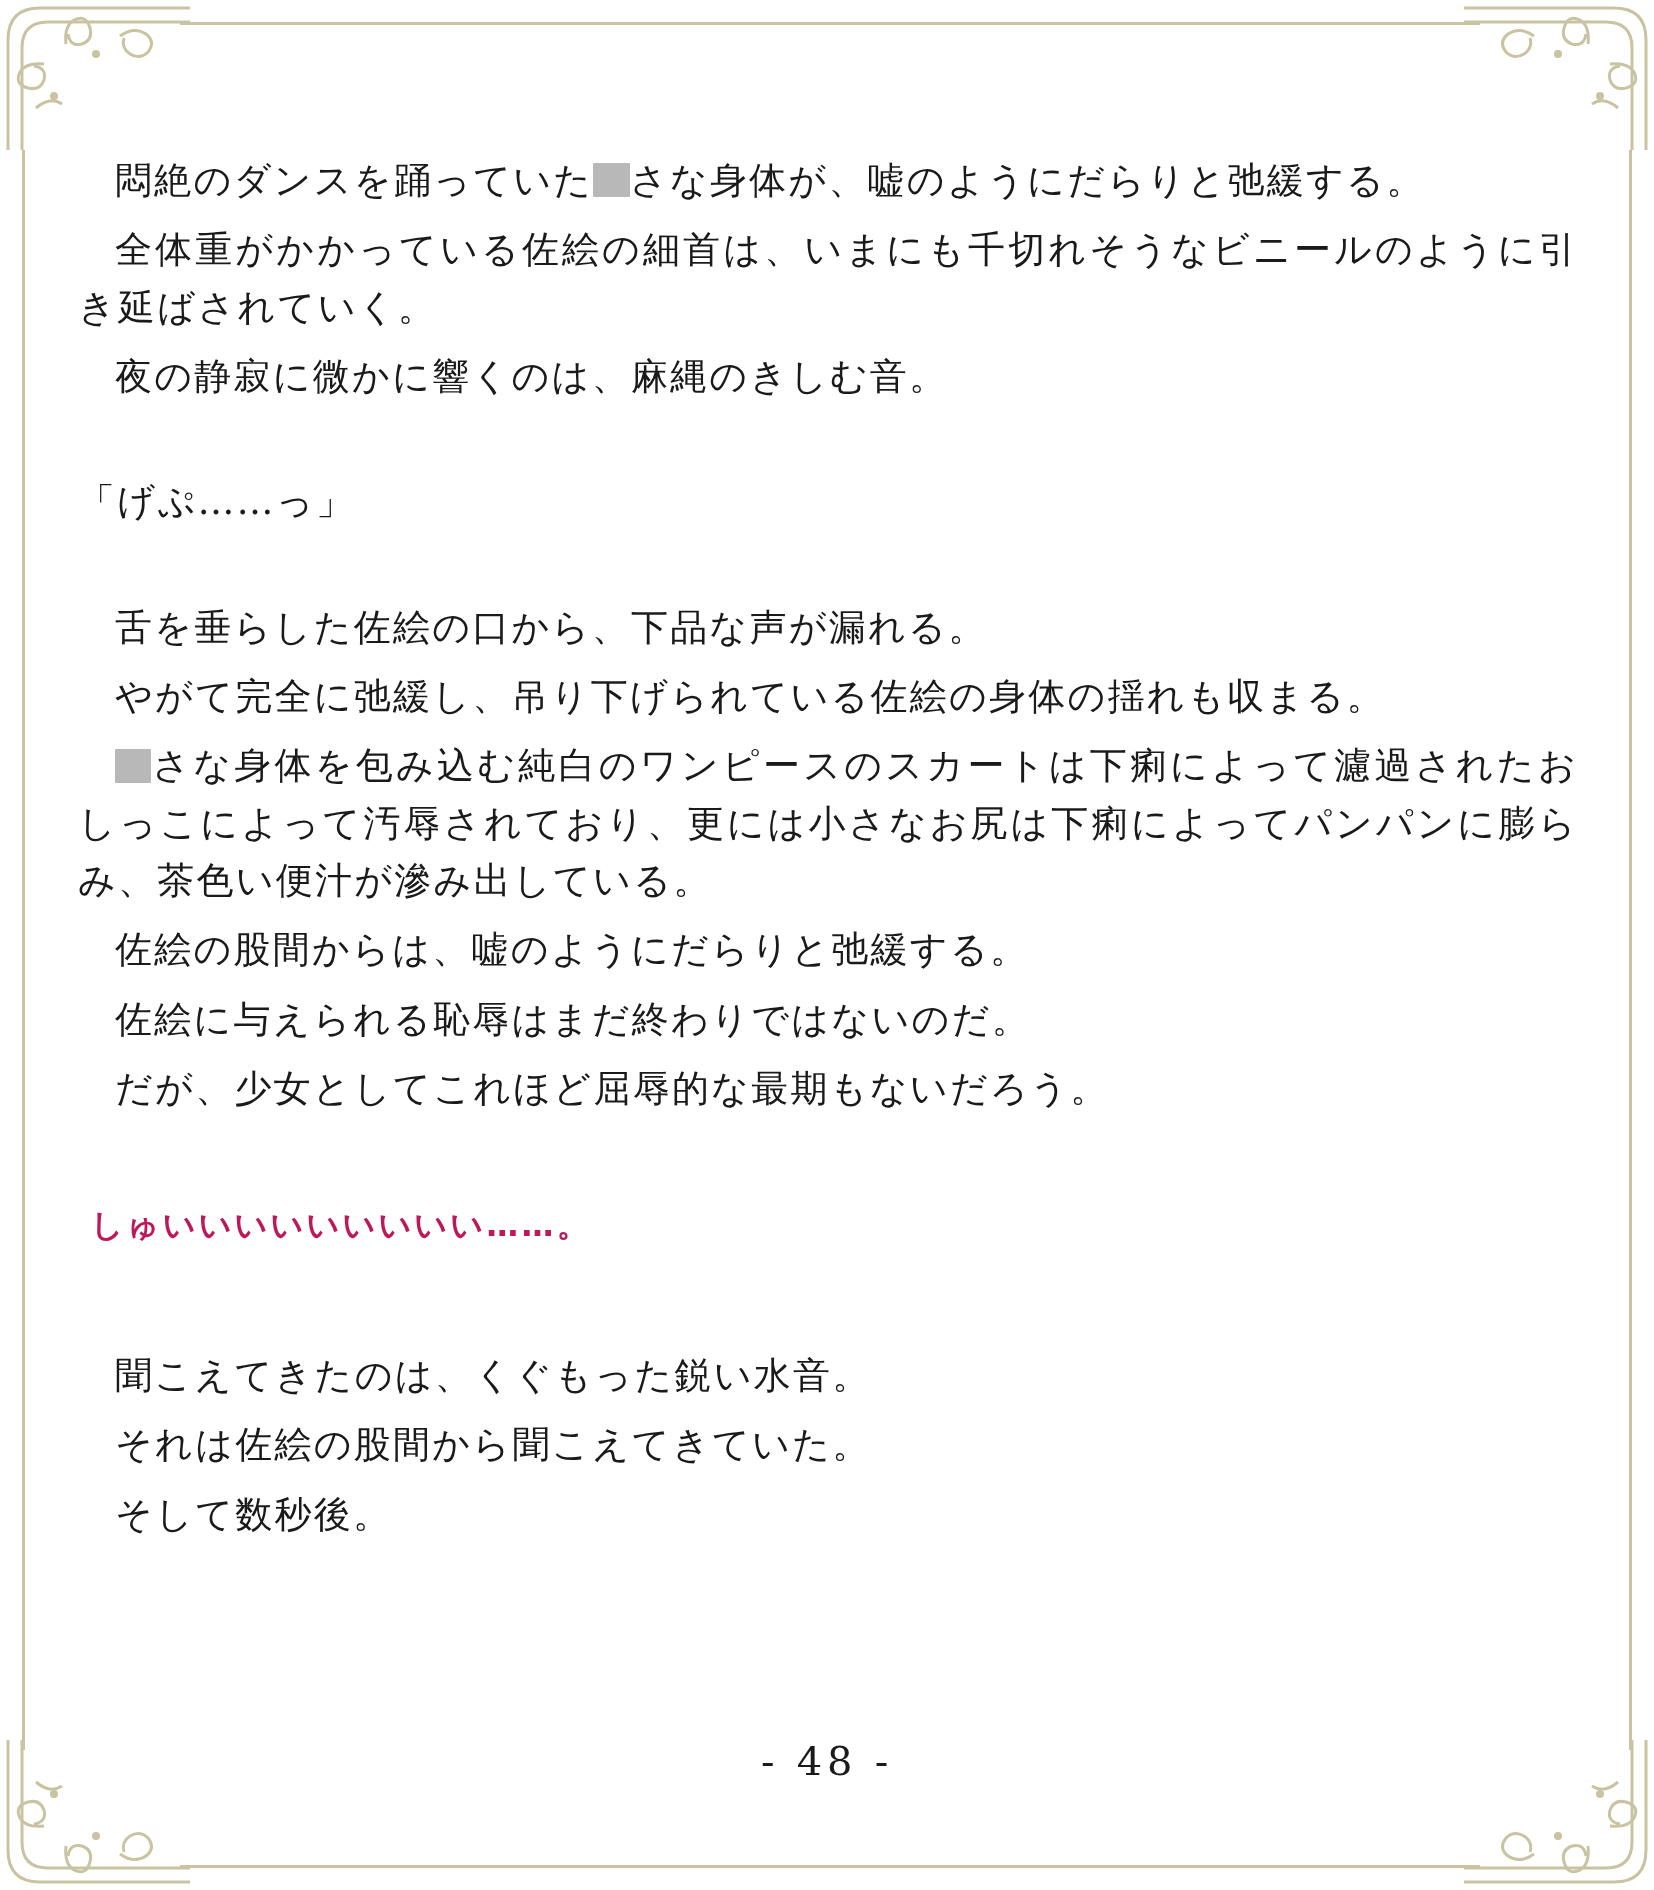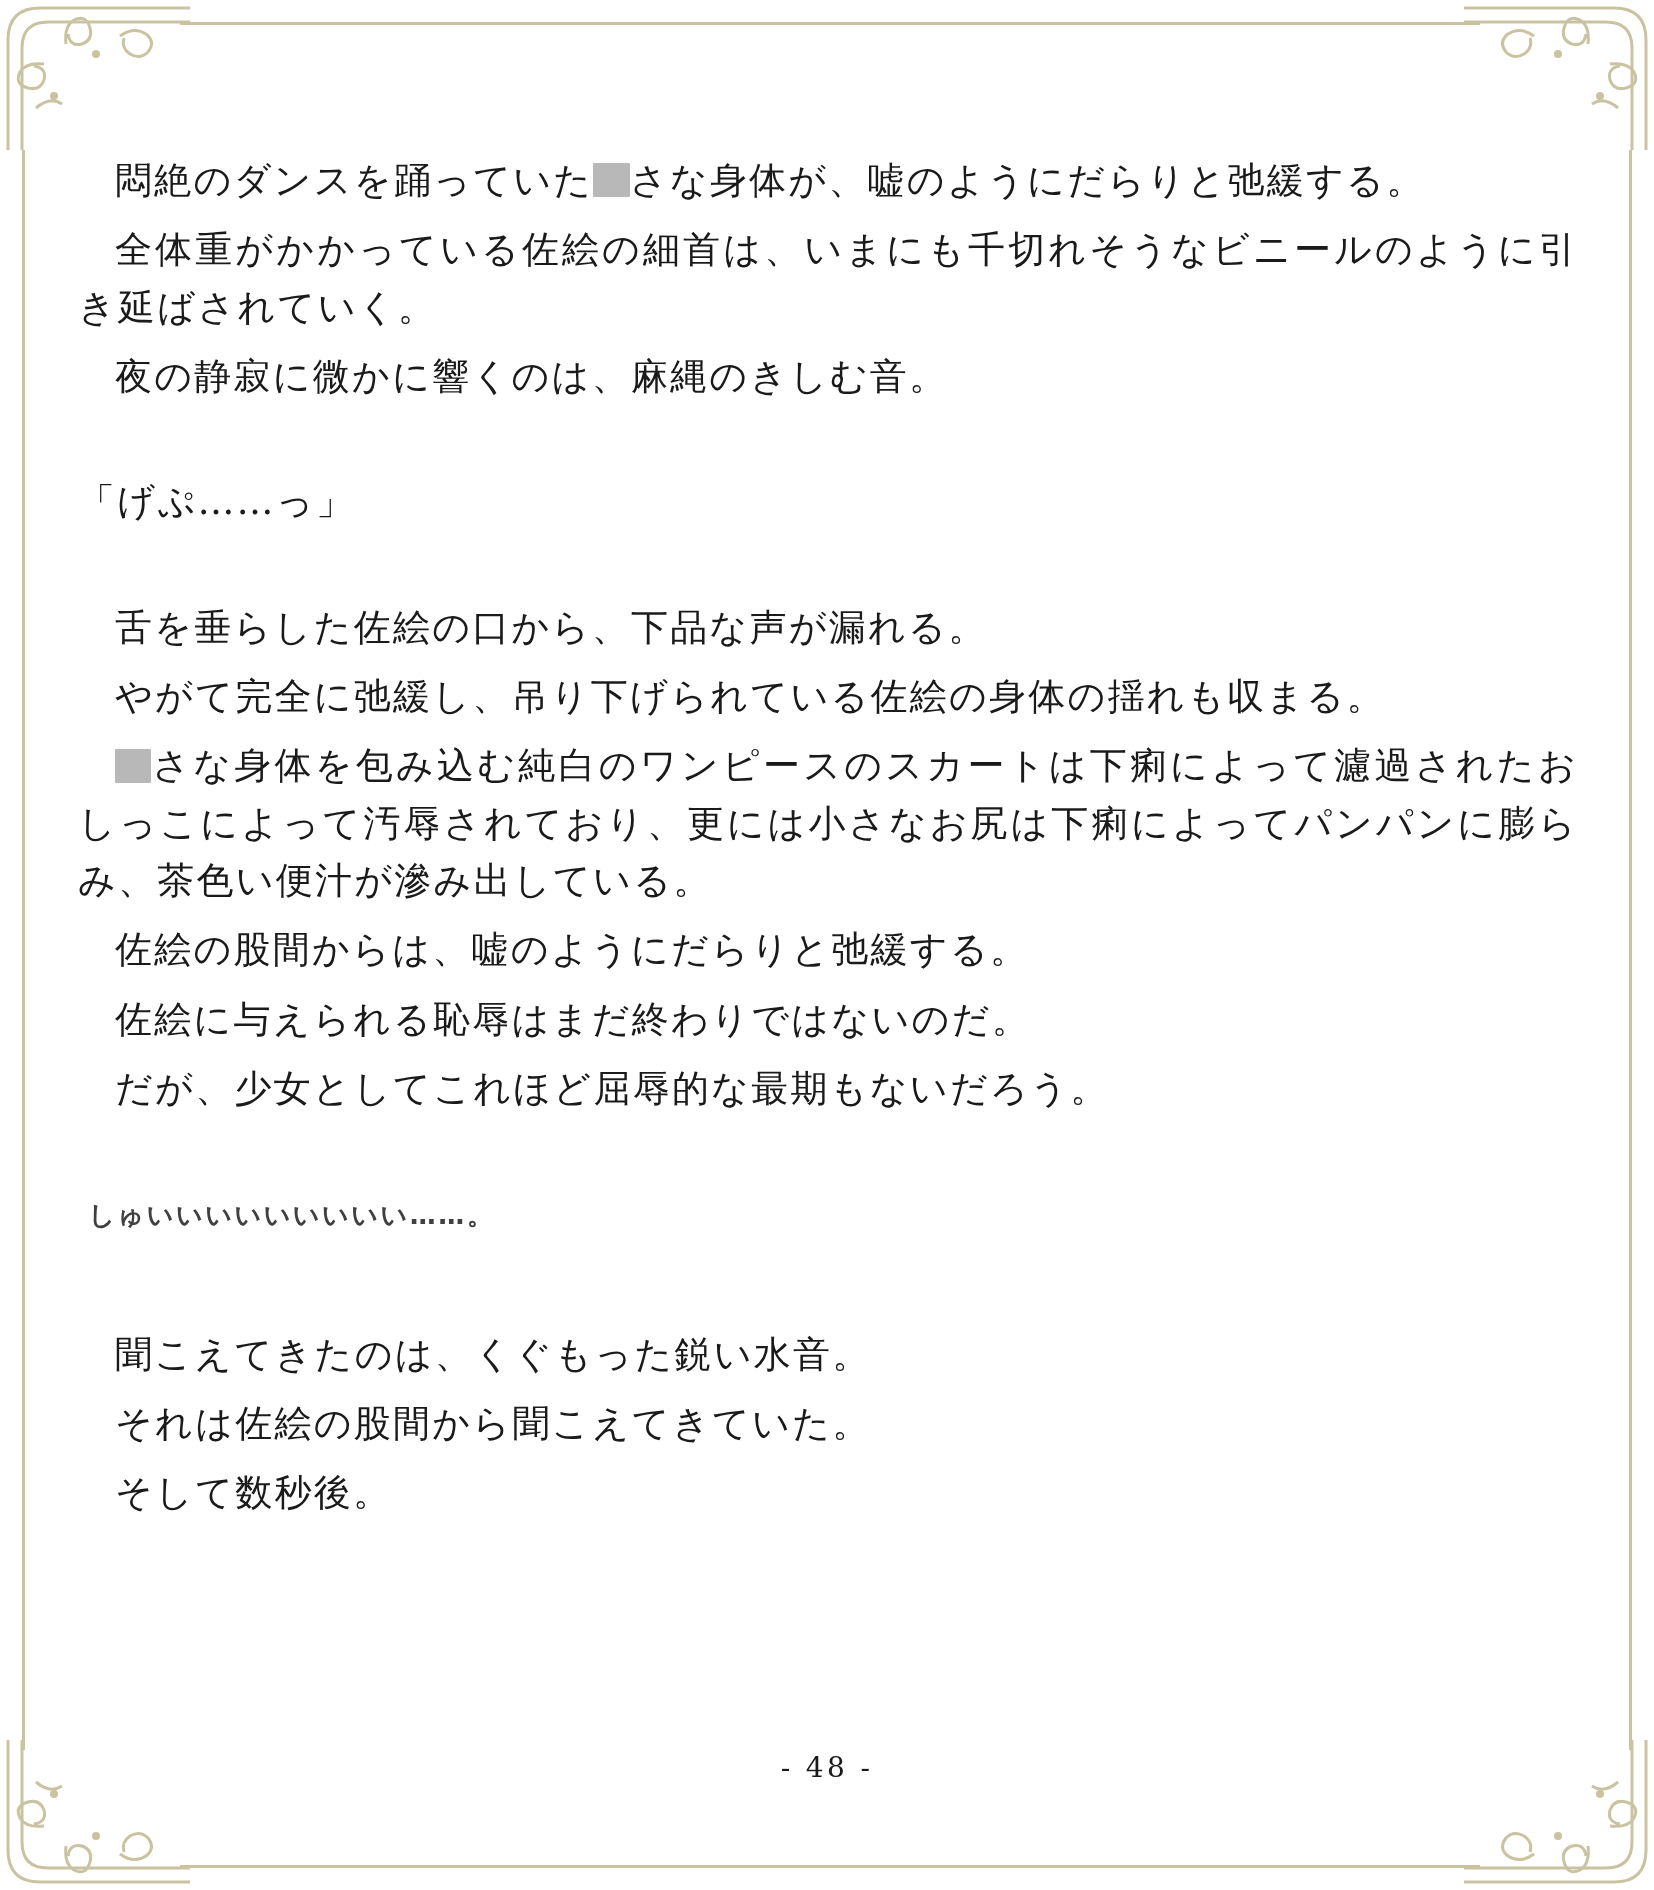--- a/index.html
+++ b/index.html
@@ -52,23 +52,23 @@
     text-align: justify;
     margin: 12px 0 0 0;
     font-family: "DejaVu Serif", serif;
     font-weight: 400;
   }
   .para.indent { text-indent: 1em; }
   .spacer-lg { height: 56px; }
   .spacer-md { height: 52px; }
 
   .sfx {
-    font-size: 26px;
+    font-size: 32px;
     line-height: 1.55;
-    color: #404040;
+    color: #be185d;
     font-weight: 700;
     letter-spacing: 0.1em;
     text-indent: 0.4em;
     font-family: "DejaVu Sans", sans-serif;
   }
 
   .redact {
     display: inline-block;
     width: 0.98em;
     height: 0.92em;
@@ -76,21 +76,21 @@
     vertical-align: -0.12em;
     border-radius: 1px;
   }
 
   .page-number {
     position: absolute;
     left: 0;
     right: 0;
     bottom: 106px;
     text-align: center;
-    font-size: 28px;
+    font-size: 40px;
     color: #1a1a1a;
     letter-spacing: 0.12em;
     font-family: "DejaVu Serif", serif;
   }
 </style>
 </head>
 <body>
 
 <div class="page">
 

